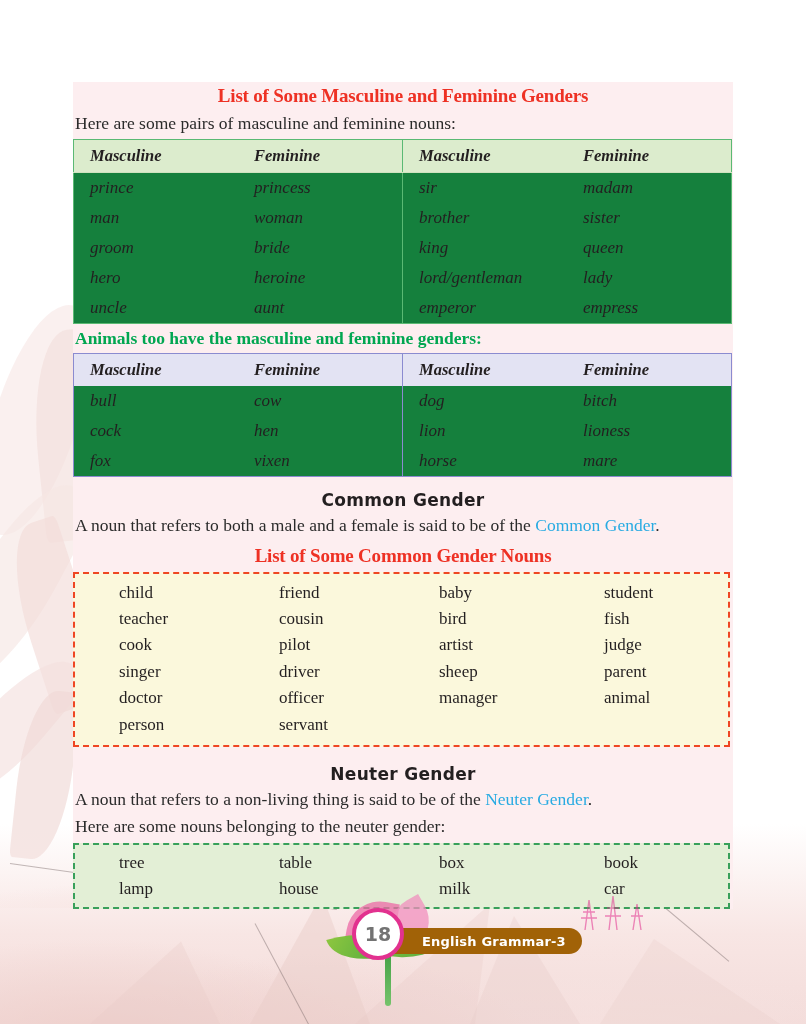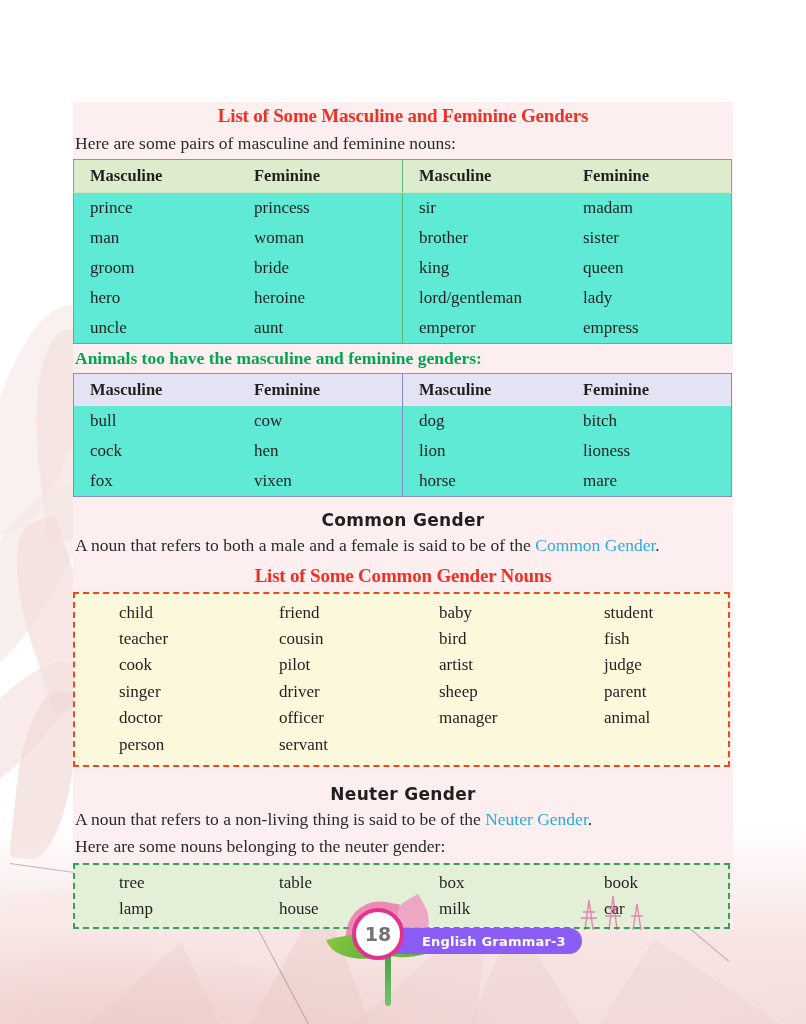--- a/index.html
+++ b/index.html
@@ -78,21 +78,20 @@
 
   
   .content {
     position: absolute;
     left: 73px;
     top: 82px;
     width: 660px;
     background: #fdeef0;
     padding: 0;
     z-index: 5;
-    margin-top: 20px;
   }
 
   .red-title {
     color: #ee3124;
     font-weight: bold;
     font-size: 19px;
     text-align: center;
     letter-spacing: -0.2px;
     padding: 3px 0 5px;
     font-family: "Liberation Serif", serif;
@@ -118,23 +117,24 @@
     letter-spacing: .3px;
     padding: 5px 0 4px;
   }
   .link-blue { color: #29abe2; }
 
   
   .wtable {
     width: 659px;
     border-collapse: collapse;
     table-layout: fixed;
-    background: #5eead4;
+    background: #15803d;
     font-size: 17px;
     color: #231f20;
+    font-style: italic;
   }
   .wtable td, .wtable th {
     padding: 5px 0 5px 16px;
     text-align: left;
     font-weight: normal;
   }
   .wtable th {
     font-weight: bold;
     font-size: 16.5px;
     padding-top: 6px;
@@ -243,21 +243,21 @@
     font-size: 19px;
     color: #737373;
     z-index: 3;
   }
   .banner {
     position: absolute;
     left: 388px;
     bottom: 70px;
     height: 26px;
     padding: 0 16px 0 34px;
-    background: #8b5cf6;
+    background: #a16207;
     border-radius: 4px 13px 13px 4px;
     display: flex;
     align-items: center;
     color: #ffffff;
     font-family: "DejaVu Sans", sans-serif;
     font-size: 13px;
     font-weight: bold;
     letter-spacing: .2px;
     z-index: 2;
   }

